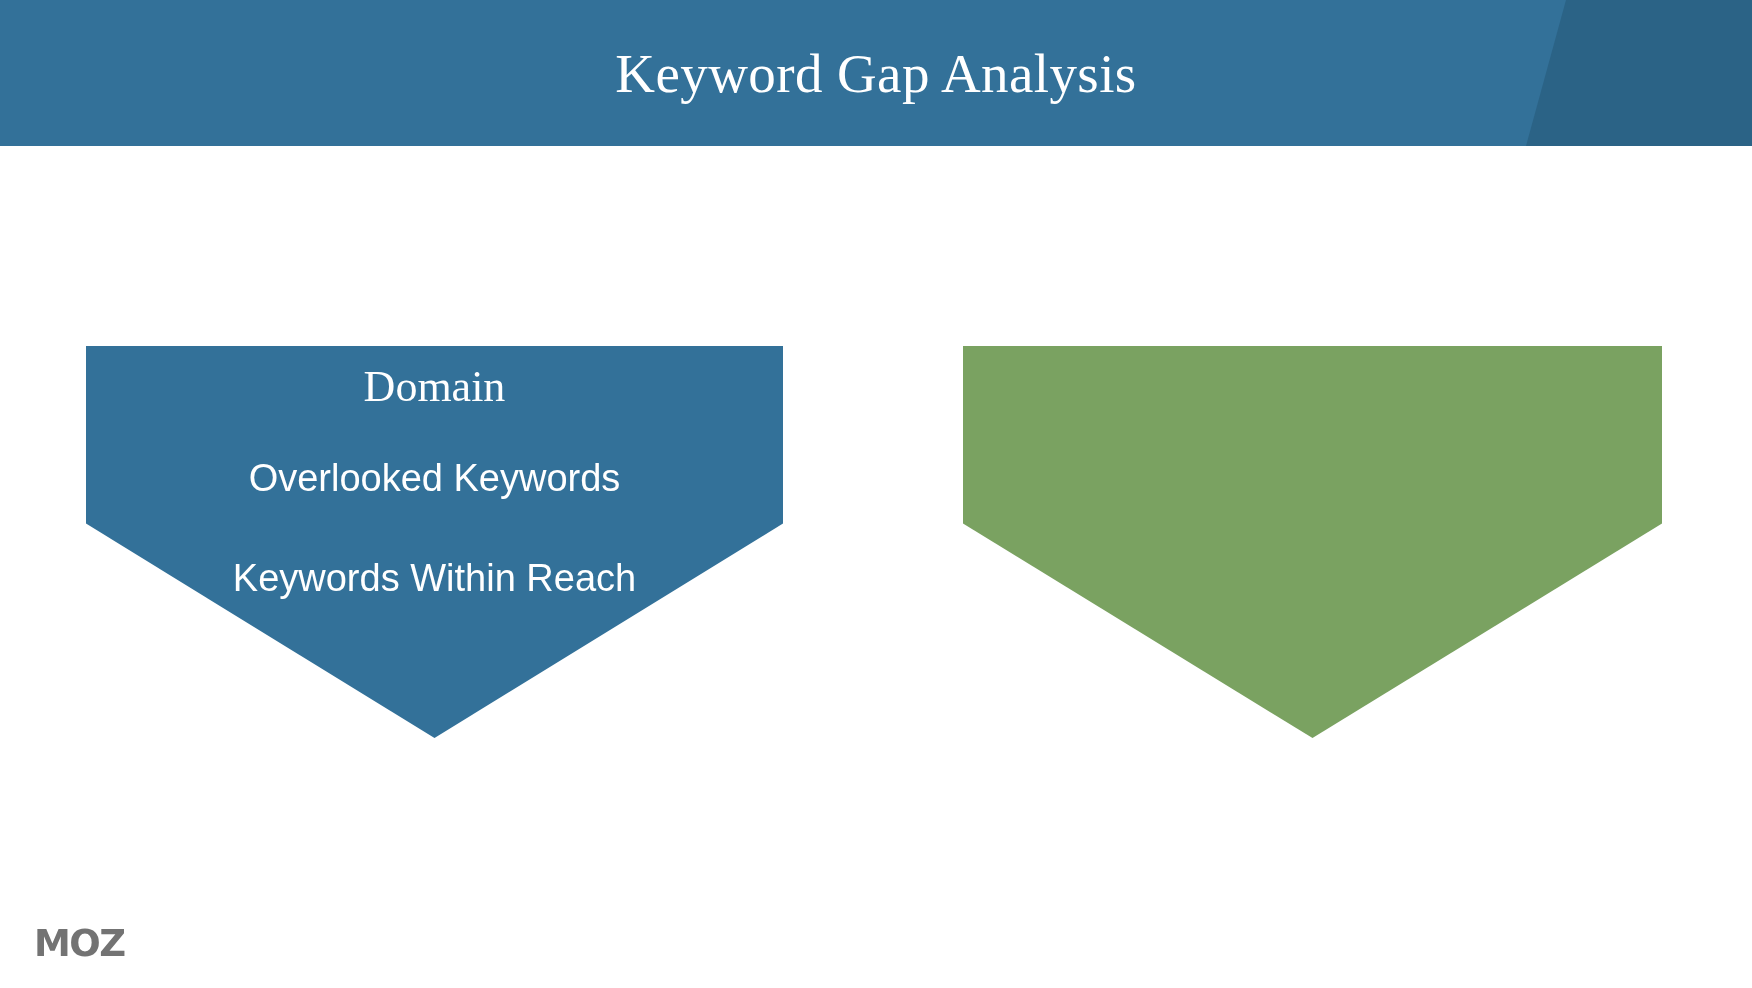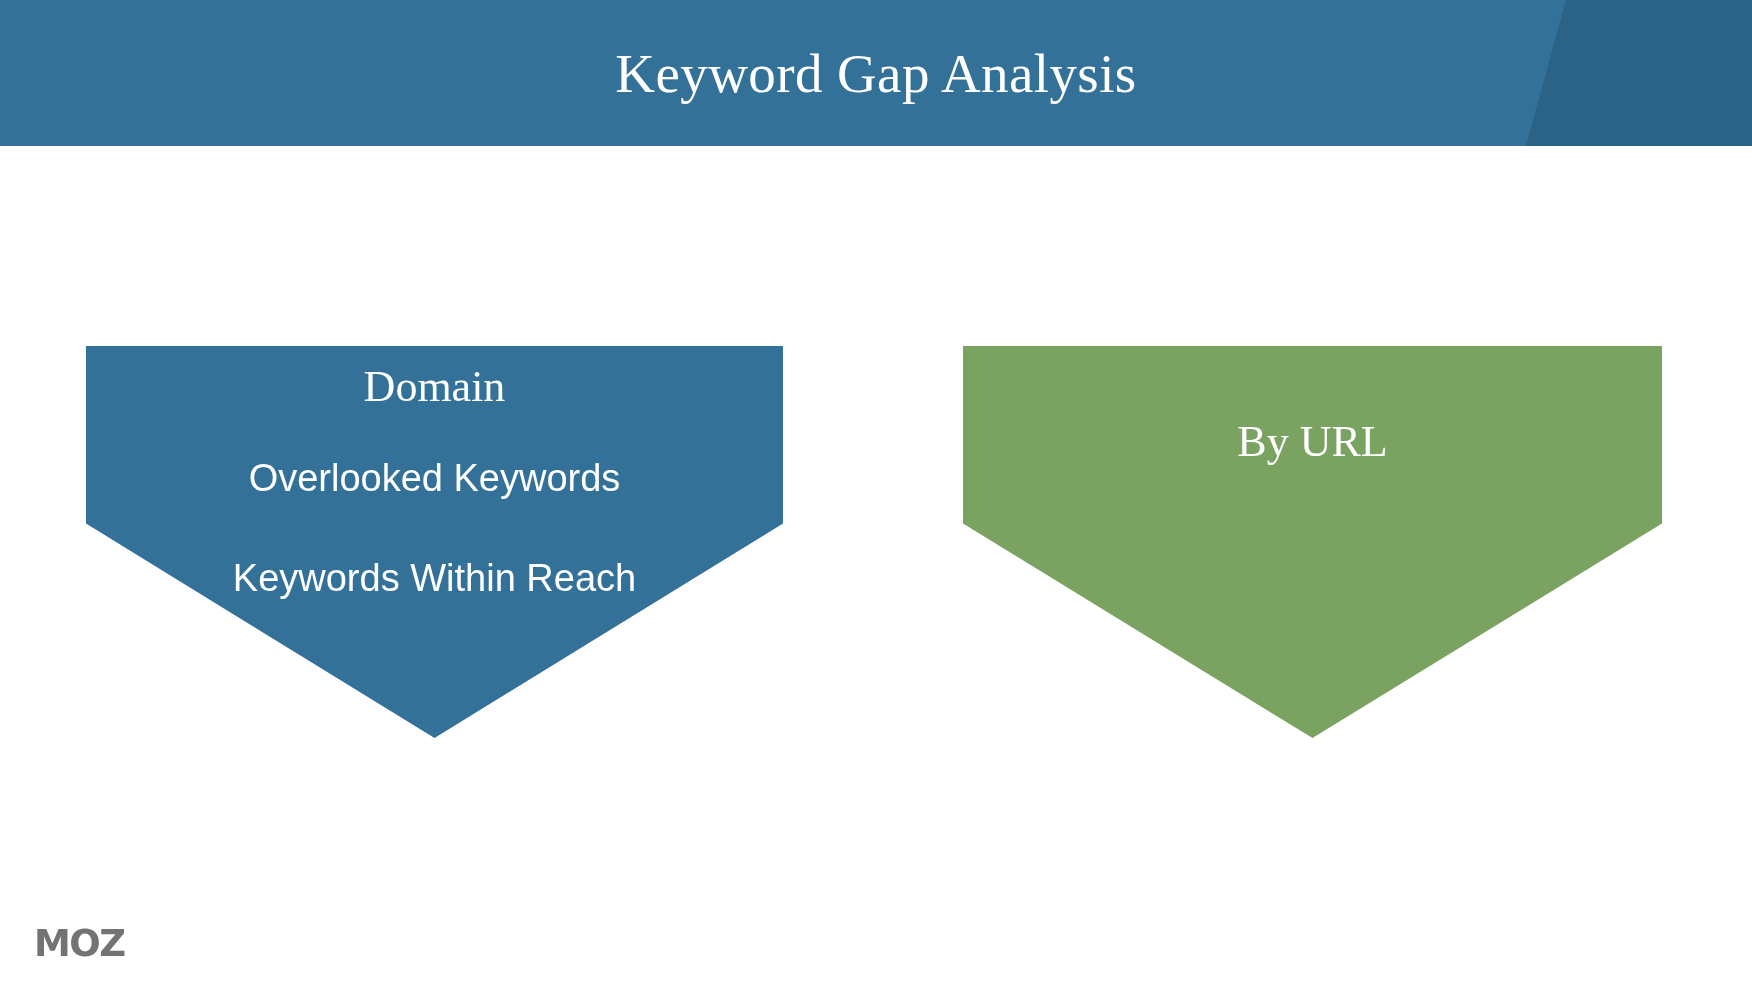--- a/index.html
+++ b/index.html
@@ -133,17 +133,16 @@
 <div class="chevron" id="chevron-domain">
   <div class="chevron-inner">
     <div class="chev-title">Domain</div>
     <div class="chev-line">Overlooked Keywords</div>
     <div class="chev-line">Keywords Within Reach</div>
   </div>
 </div>
 
 <div class="chevron" id="chevron-byurl">
   <div class="chevron-inner">
-    <div class="chev-title">By URL</div>
   </div>
 </div>
 
 <div class="moz-logo">MOZ</div>
 
 </body></html>

